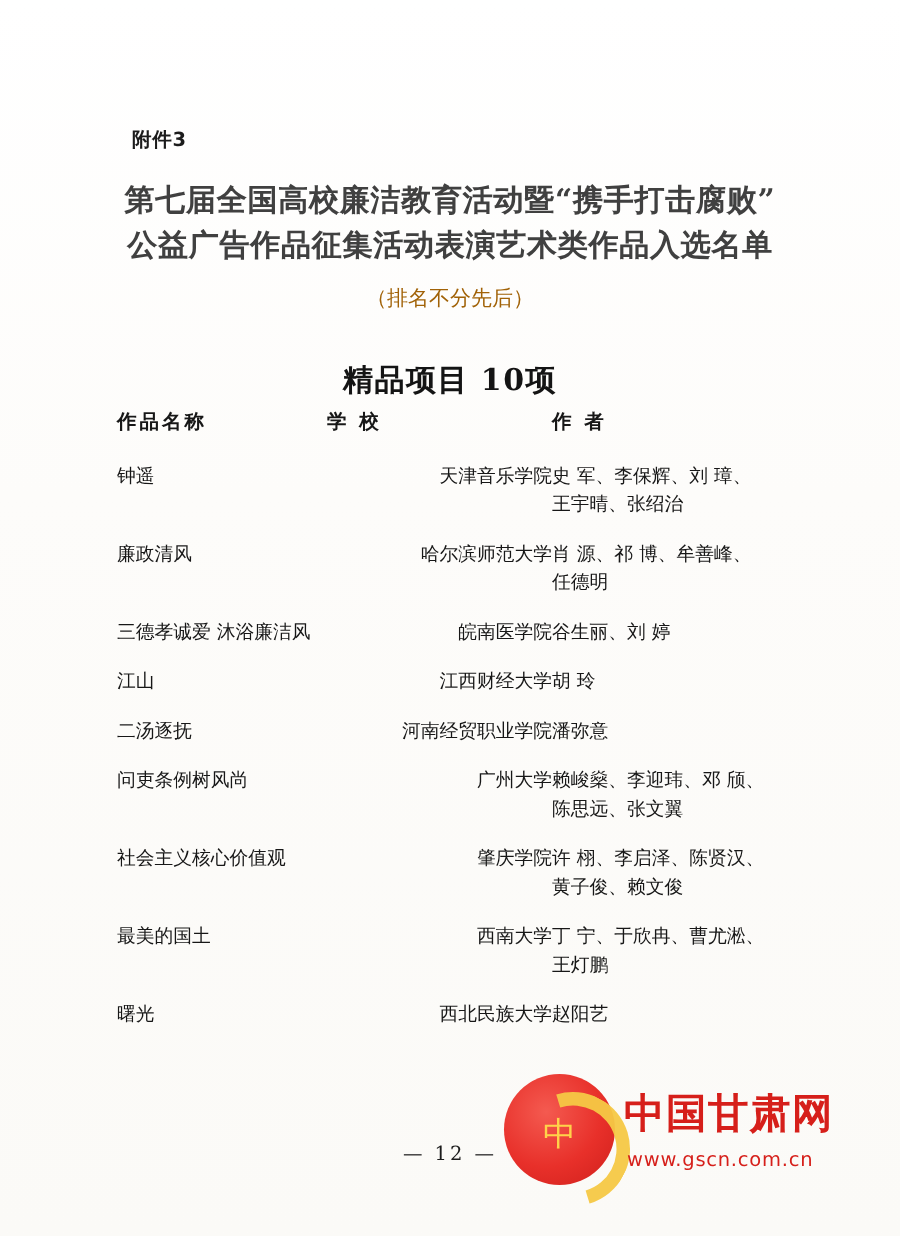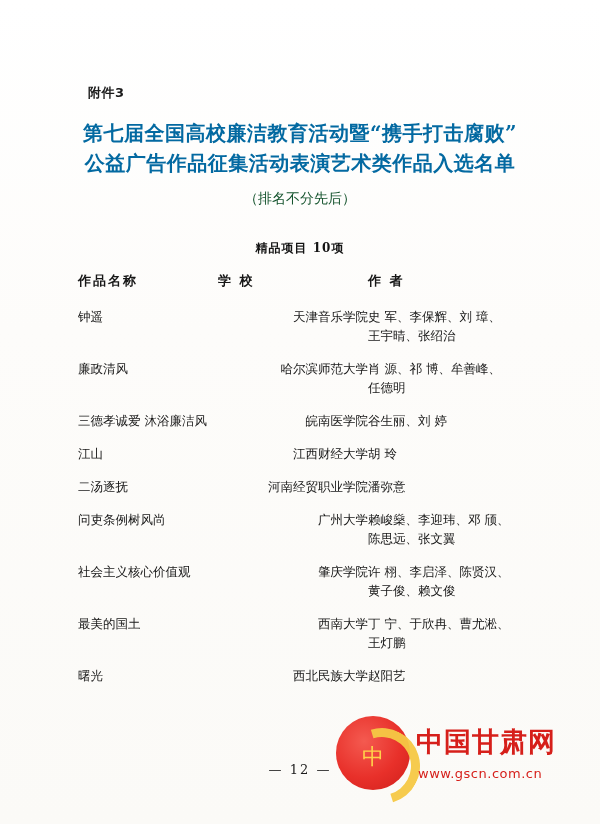--- a/index.html
+++ b/index.html
@@ -40,43 +40,43 @@
     position: absolute;
     left: 60px;
     top: 118px;
     width: 480px;
     text-align: center;
   }
   .title-line {
     font-family: "DejaVu Serif", "Liberation Serif", serif;
     font-size: 20px;
     font-weight: bold;
-    color: #0369a1;
+    color: #404040;
     letter-spacing: 0.5px;
     line-height: 30px;
     white-space: nowrap;
   }
   .subtitle {
     position: absolute;
     left: 60px;
     top: 190px;
     width: 480px;
     text-align: center;
     font-family: "DejaVu Serif", "Liberation Serif", serif;
     font-size: 14px;
-    color: #14532d;
+    color: #a16207;
   }
   .section-title {
     position: absolute;
     left: 60px;
     top: 240px;
     width: 480px;
     text-align: center;
     font-family: "DejaVu Serif", "Liberation Serif", serif;
-    font-size: 12px;
+    font-size: 20px;
     font-weight: bold;
     color: #141414;
     letter-spacing: 1px;
   }
   table.list {
     position: absolute;
     left: 78px;
     top: 270px;
     width: 448px;
     border-collapse: collapse;

